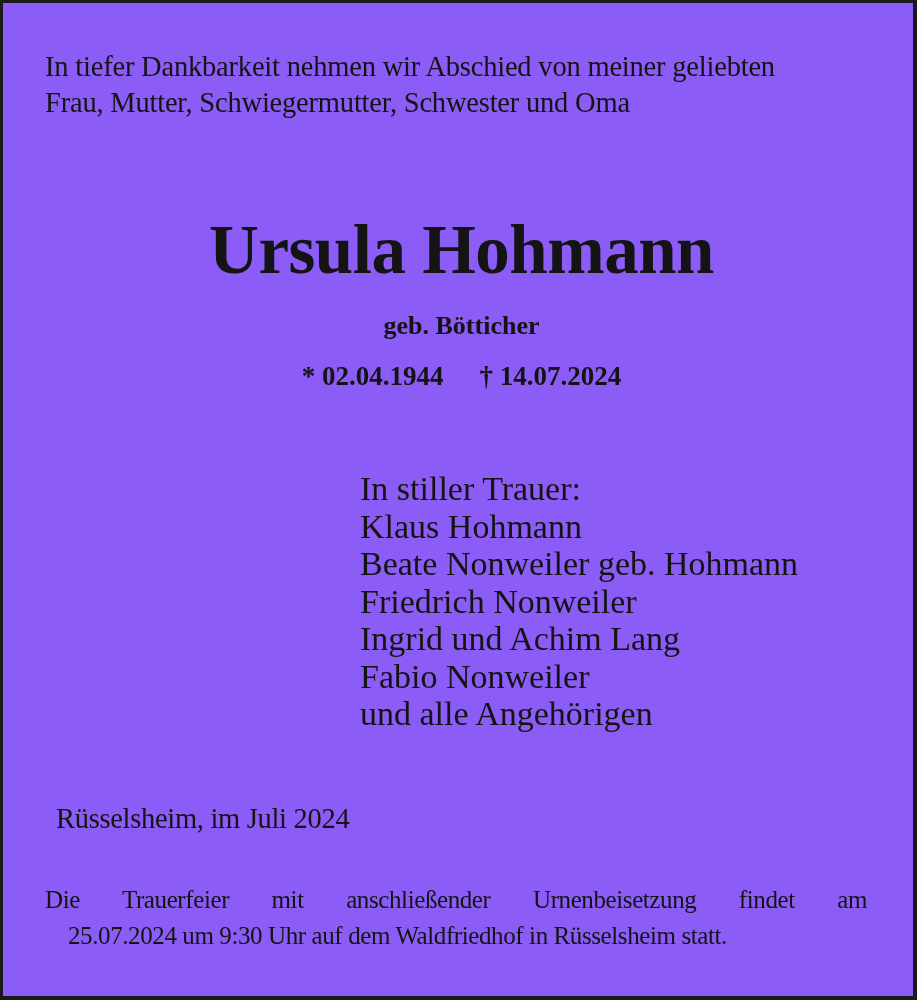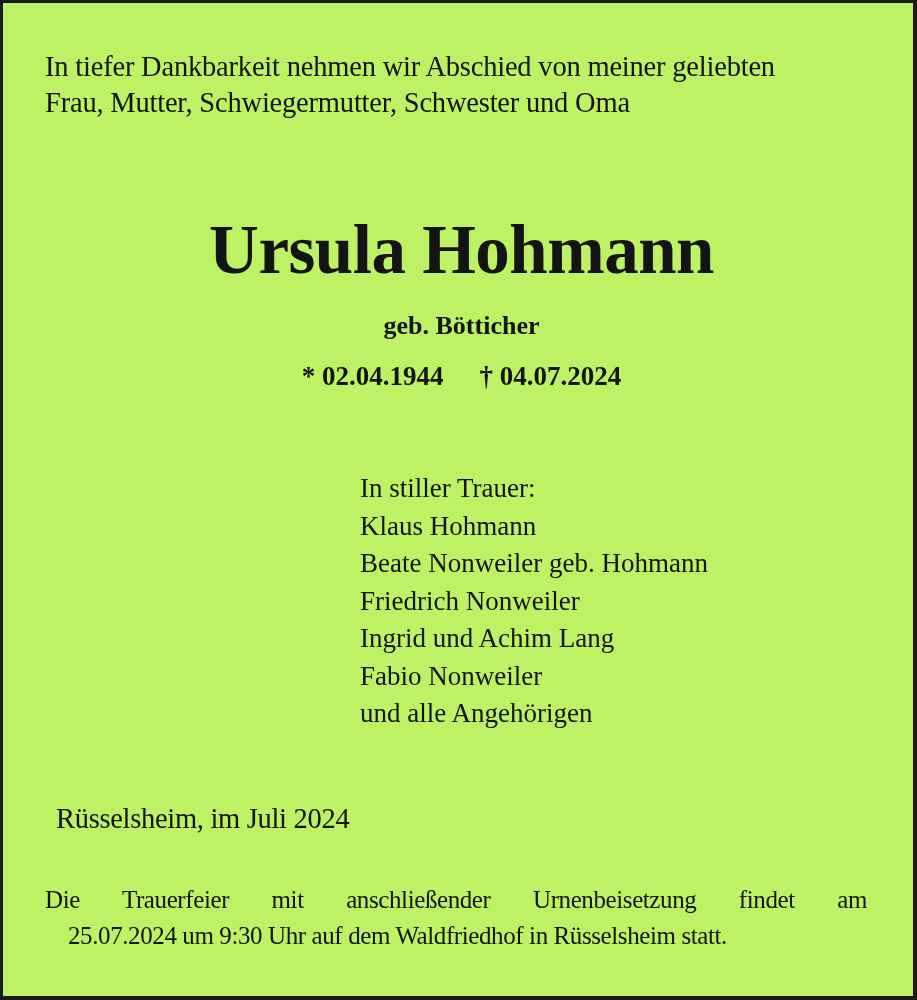--- a/index.html
+++ b/index.html
@@ -17,21 +17,21 @@
     }
     .frame {
       position: absolute;
       left: 0; top: 0;
       width: 917px; height: 1000px;
       box-sizing: border-box;
       border-top: 3px solid #1a1a1a;
       border-left: 3px solid #1a1a1a;
       border-right: 4px solid #1a1a1a;
       border-bottom: 4px solid #1a1a1a;
-      background: #bef264;
+      background: #8b5cf6;
       padding-left: 22px;
     }
     .intro {
       position: absolute;
       left: 42px;
       top: 46px;
       width: 830px;
       font-size: 28.5px;
       line-height: 36px;
       letter-spacing: -0.2px;
@@ -67,21 +67,21 @@
       font-size: 27px;
       line-height: 36px;
       font-weight: bold;
       white-space: nowrap;
     }
     .dates .gap { display: inline-block; width: 36px; }
     .mourners {
       position: absolute;
       left: 357px;
       top: 467px;
-      font-size: 27px;
+      font-size: 34px;
       line-height: 37.5px;
       white-space: nowrap;
     }
     .mourners .heading { font-weight: normal; }
     .mourners .person { font-weight: normal; }
     .place {
       position: absolute;
       left: 53px;
       top: 798px;
       font-size: 28.5px;
@@ -118,21 +118,21 @@
   <div class="intro">
     <div>In tiefer Dankbarkeit nehmen wir Abschied von meiner geliebten</div>
     <div>Frau, Mutter, Schwiegermutter, Schwester und Oma</div>
   </div>
 
   <div class="name">Ursula Hohmann</div>
 
   <div class="maiden">geb. Bötticher</div>
 
   <div class="dates">
-    <span>* 02.04.1944</span><span class="gap"></span><span>† 04.07.2024</span>
+    <span>* 02.04.1944</span><span class="gap"></span><span>† 14.07.2024</span>
   </div>
 
   <div class="mourners">
     <div class="heading">In stiller Trauer:</div>
     <div class="person">Klaus Hohmann</div>
     <div class="person">Beate Nonweiler geb. Hohmann</div>
     <div class="person">Friedrich Nonweiler</div>
     <div class="person">Ingrid und Achim Lang</div>
     <div class="person">Fabio Nonweiler</div>
     <div class="person">und alle Angehörigen</div>

